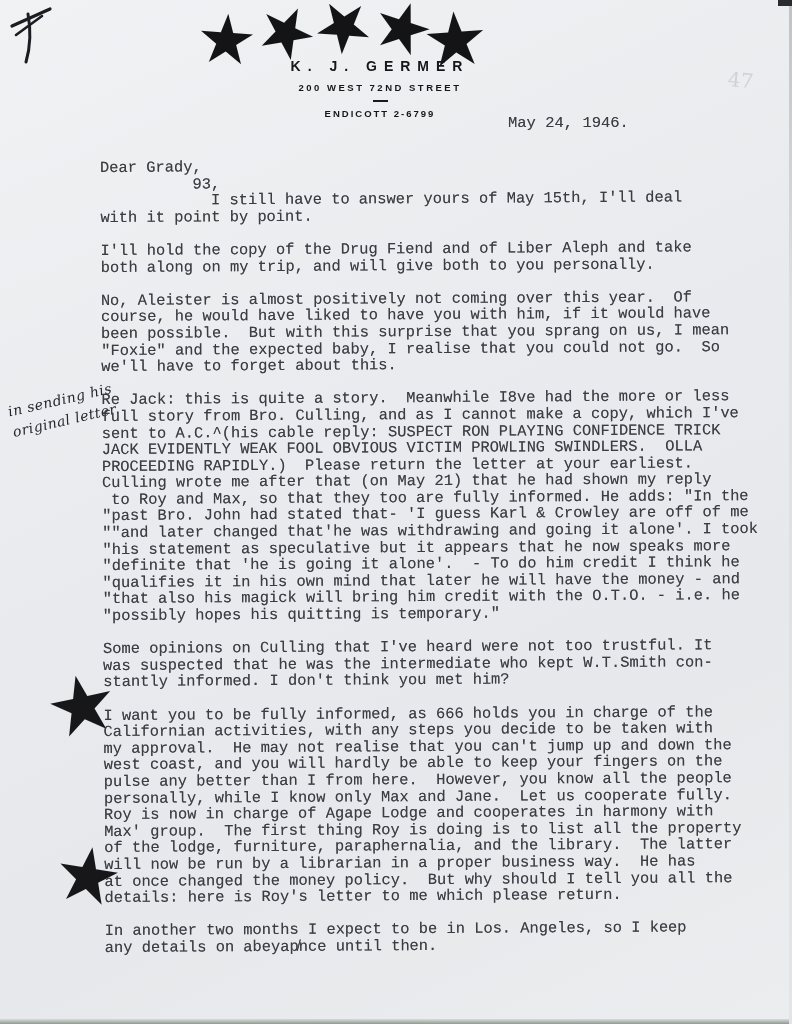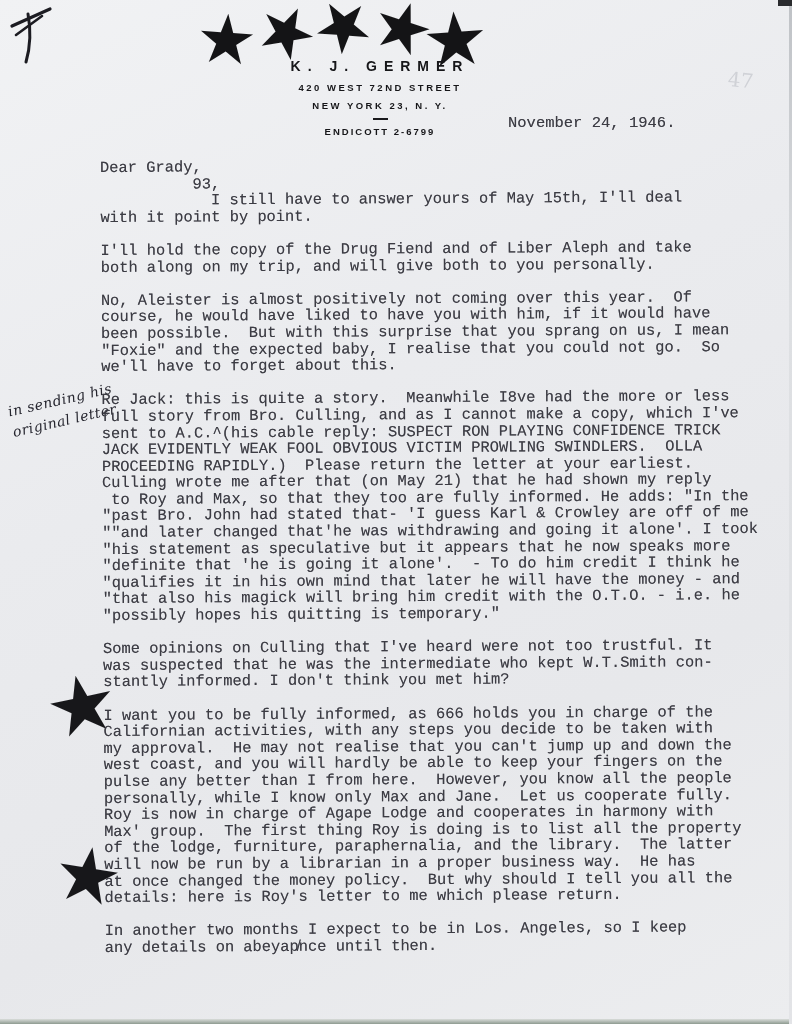--- a/index.html
+++ b/index.html
@@ -89,27 +89,26 @@
   <div class="pencil-mark">47</div>
 
   <span class="lh-star" style="left:196px;top:6px;transform:rotate(4deg);">★</span>
   <span class="lh-star" style="left:256px;top:-2px;transform:rotate(26deg);">★</span>
   <span class="lh-star" style="left:314px;top:-8px;transform:rotate(40deg);">★</span>
   <span class="lh-star" style="left:372px;top:-6px;transform:rotate(18deg);">★</span>
   <span class="lh-star" style="left:422px;top:2px;font-size:74px;transform:rotate(-4deg);">★</span>
 
   <div class="letterhead">
     <div class="lh-name">K. J. GERMER</div>
-    <div class="lh-addr">420 WEST 72ND STREET</div>
-    <div class="lh-addr2">NEW YORK 23, N. Y.</div>
+    <div class="lh-addr">200 WEST 72ND STREET</div>
     <div class="lh-rule"></div>
     <div class="lh-phone">ENDICOTT 2-6799</div>
   </div>
 
-  <div class="typewriter date">November 24, 1946.</div>
+  <div class="typewriter date">May 24, 1946.</div>
 
   <div class="margin-note">
     <div>in sending his</div>
     <div>original letter.</div>
   </div>
 
   <span class="margin-star" style="left:46px;top:666px;font-size:80px;transform:rotate(-12deg);">★</span>
   <span class="margin-star" style="left:54px;top:838px;font-size:76px;transform:rotate(9deg);">★</span>
 
   <div class="letter-body typewriter">

